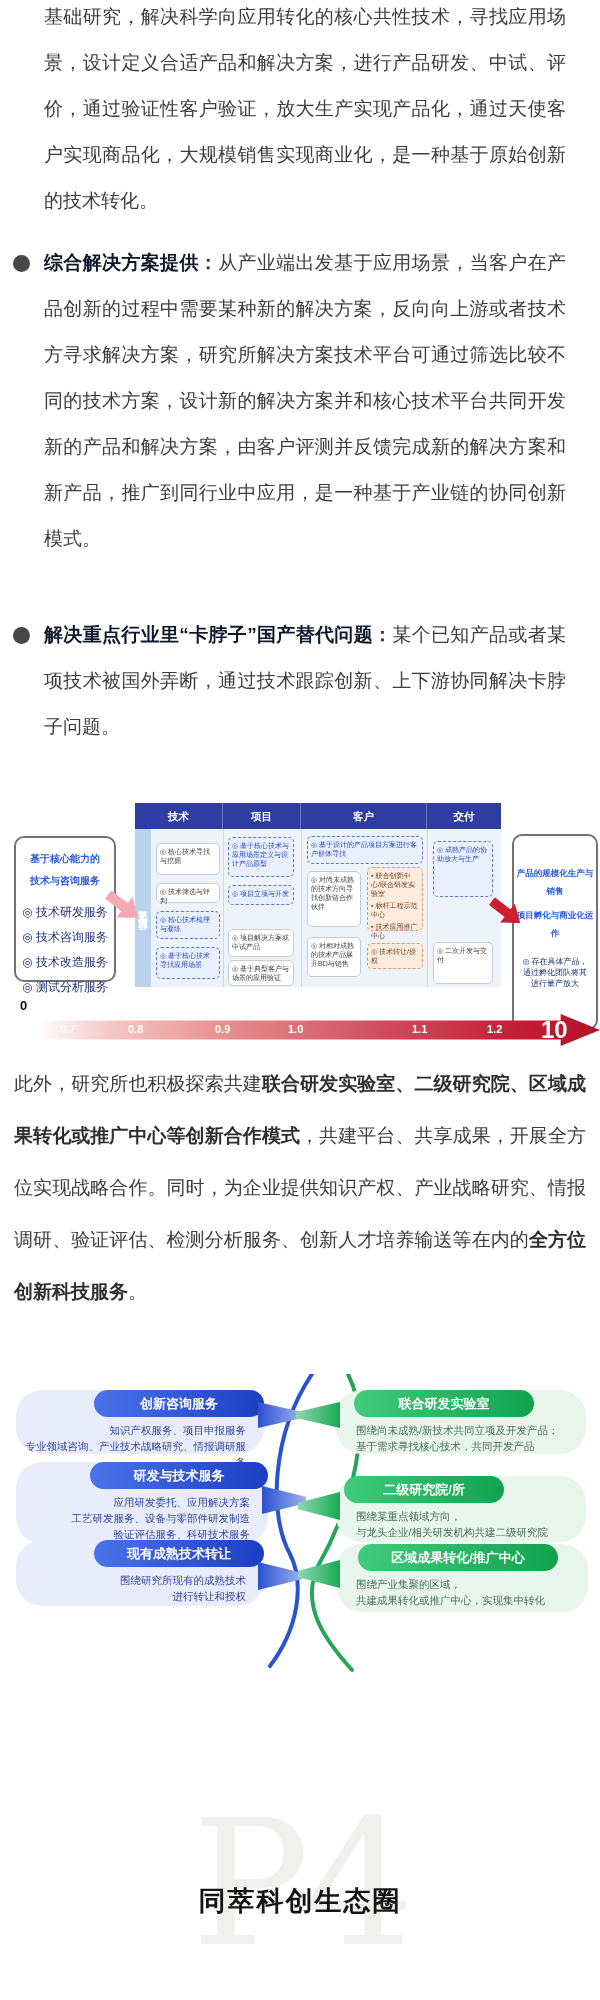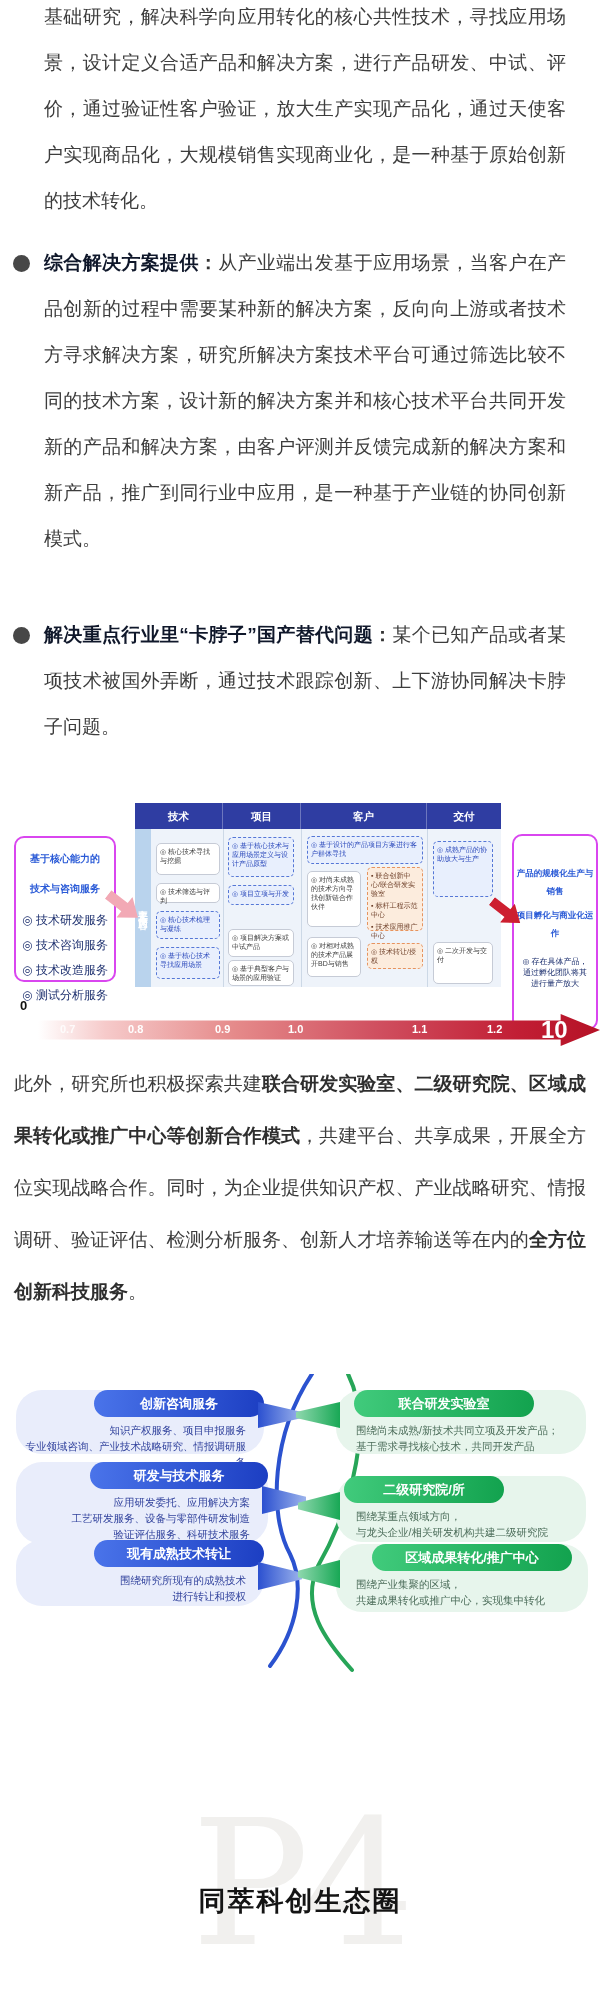--- a/index.html
+++ b/index.html
@@ -29,21 +29,21 @@
   .d1-body{position:absolute;left:135px;top:59px;width:366px;height:158px;background:#eef3fa;}
   .d1-strip{position:absolute;left:0;top:0;width:16px;height:158px;background:#b9d3ed;
             writing-mode:vertical-rl;text-orientation:upright;color:#fff;font-weight:bold;
             font-size:9.5px;letter-spacing:2px;text-align:center;line-height:16px;}
   .vline{position:absolute;top:0;width:1px;height:158px;background:#ccd8e6;}
   .bx{position:absolute;border-radius:5px;font-size:7px;line-height:9px;padding:3px;box-sizing:border-box;}
   .bw{background:#fff;border:1px solid #c6cbd6;color:#3c3c3c;}
   .bb{background:#e8effd;border:1px dashed #5577d6;color:#2b49bb;}
   .bo{background:#fcecdd;border:1px dashed #e6935f;color:#70422c;}
   .bo div{margin-bottom:3px;}
-  .outer-box{position:absolute;background:#fff;border:2px solid #d946ef;border-radius:10px;box-sizing:border-box;}
+  .outer-box{position:absolute;background:#fff;border:2px solid #737373;border-radius:10px;box-sizing:border-box;}
   .ob-title{color:#2b5bd7;font-weight:bold;text-align:center;}
   .ob-item{color:#1c2f6e;text-align:center;}
   .lb .ob-title{font-size:10px;line-height:22px;margin-top:10px;}
   .lb .ob-item{font-size:12px;line-height:25px;}
   .rb .ob-title{font-size:8.5px;line-height:18px;margin-top:28px;}
   .rb .ob-item{font-size:8px;line-height:11px;margin-top:14px;padding:0 6px;}
   .flow-arrow{position:absolute;clip-path:polygon(0 30%,55% 30%,55% 0,100% 50%,55% 100%,55% 70%,0 70%);}
   .pink{background:#f2a9b5;transform:rotate(38deg);}
   .red{background:#cd1f30;transform:rotate(38deg);}
   .scale0{position:absolute;left:20px;top:228px;font-size:13px;font-weight:bold;color:#111;}
@@ -127,21 +127,21 @@
       </div>
       <div class="bx bw" style="left:172px;top:108px;width:54px;height:40px">◎ 对相对成熟的技术产品展开BD与销售</div>
       <div class="bx bo" style="left:232px;top:114px;width:56px;height:26px">◎ 技术转让/授权</div>
 
       <div class="bx bb" style="left:298px;top:12px;width:60px;height:56px">◎ 成熟产品的协助放大与生产</div>
       <div class="bx bw" style="left:298px;top:113px;width:60px;height:42px">◎ 二次开发与交付</div>
     </div>
 
     <div class="outer-box lb" style="left:14px;top:66px;width:102px;height:146px">
       <div class="ob-title">基于核心能力的</div>
-      <div class="ob-title" style="margin-top:8px">技术与咨询服务</div>
+      <div class="ob-title" style="margin-top:0">技术与咨询服务</div>
       <div class="ob-item" style="margin-top:8px">◎ 技术研发服务</div>
       <div class="ob-item">◎ 技术咨询服务</div>
       <div class="ob-item">◎ 技术改造服务</div>
       <div class="ob-item">◎ 测试分析服务</div>
     </div>
 
     <div class="outer-box rb" style="left:512px;top:64px;width:86px;height:196px">
       <div class="ob-title">产品的规模化生产与销售</div>
       <div class="ob-title" style="margin-top:6px">项目孵化与商业化运作</div>
       <div class="ob-item">◎ 存在具体产品，通过孵化团队将其进行量产放大</div>
@@ -214,21 +214,21 @@
       </div>
       <div class="phead phead-r" style="left:8px;width:160px">二级研究院/所</div>
     </div>
     <div class="wedge wr" style="left:298px;top:118px;width:42px;height:28px"></div>
 
     <div class="pill pr" style="left:336px;top:170px;width:252px;height:68px">
       <div class="pbody pbody-r">
         <div class="pline">围绕产业集聚的区域，</div>
         <div class="pline">共建成果转化或推广中心，实现集中转化</div>
       </div>
-      <div class="phead phead-r" style="left:36px;width:200px">区域成果转化/推广中心</div>
+      <div class="phead phead-r" style="left:22px;width:200px">区域成果转化/推广中心</div>
     </div>
     <div class="wedge wr" style="left:298px;top:186px;width:42px;height:28px"></div>
   </div>
 
   <div class="watermark">P4</div>
   <div class="footer-title">同萃科创生态圈</div>
 
 </div>
 
 </body></html>

